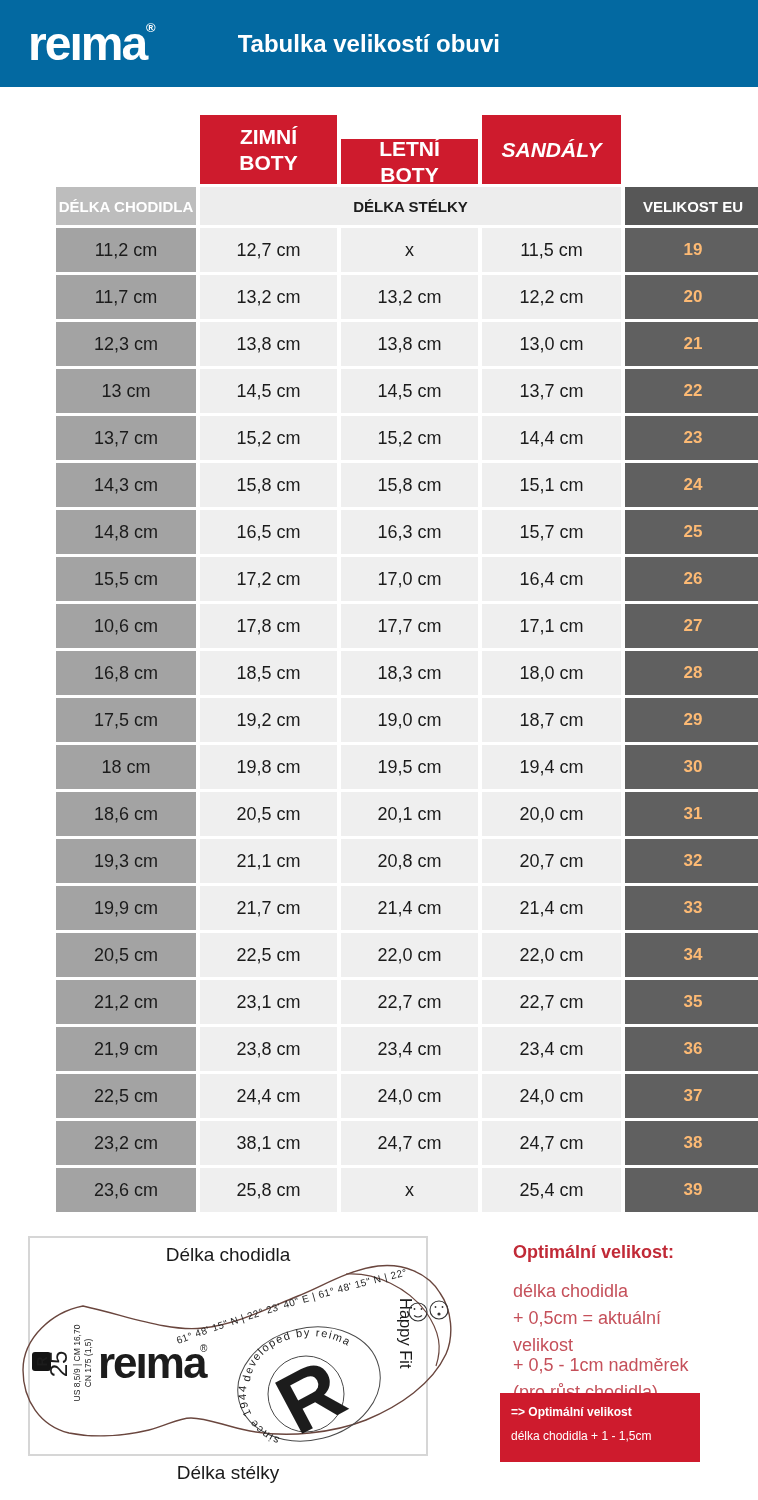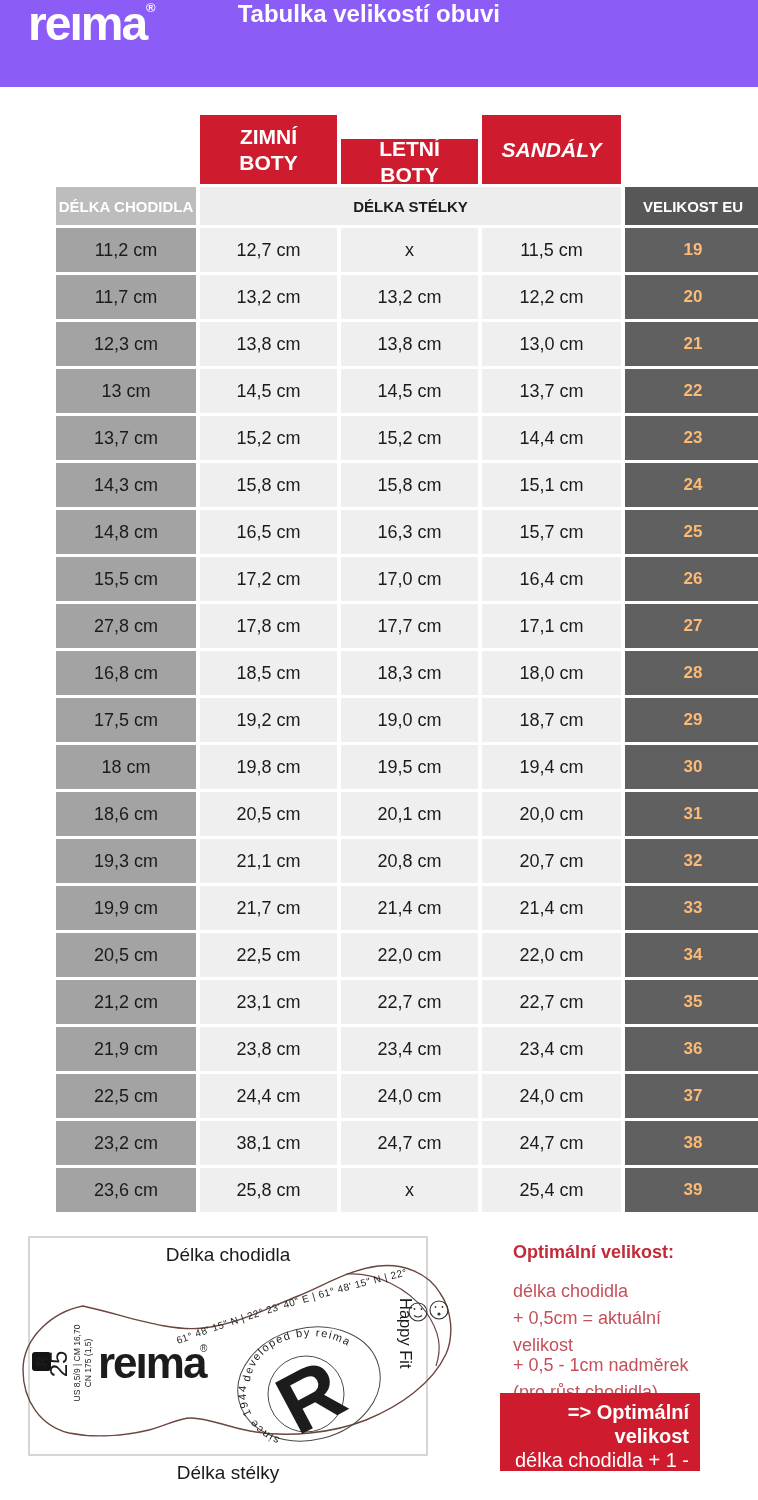--- a/index.html
+++ b/index.html
@@ -1,21 +1,21 @@
 <!DOCTYPE html>
 <html><head>
 <meta charset="utf-8">
 <style>
   * { margin:0; padding:0; box-sizing:border-box; }
   body { width:758px; height:1500px; position:relative; background:#ffffff;
          font-family:"Liberation Sans", sans-serif; overflow:hidden; }
 
   
   .header { position:absolute; left:0; top:0; width:758px; height:87px;
-            background:#8b5cf6; display:flex; }
+            background:#0369a1; display:flex; align-items:center; }
   .logo { margin-left:28px; color:#fff; font-weight:bold; font-size:48px;
           letter-spacing:-2px; line-height:1; }
   .logo sup { font-size:13px; letter-spacing:0; vertical-align:28px; }
   .page-title { margin-left:82px; color:#fff; font-weight:bold; font-size:24px; }
 
   
   .size-table { position:absolute; left:28px; top:115px; width:705px;padding-left:28px; }
   .tgrid { display:grid; grid-template-columns:140px 137px 137px 139px 136px;
            column-gap:4px; row-gap:3px; }
   .thead { grid-template-rows:69px 38px; margin-bottom:3px; }
@@ -47,23 +47,23 @@
   .insole-svg { position:absolute; left:28px; top:1248px; overflow:visible; }
   .insole-svg text { font-family:"Liberation Sans", sans-serif; fill:#1c1c1c; }
 
   
   .opt-heading { position:absolute; left:513px; top:1242px; width:230px;
                  color:#C12A37; font-weight:bold; font-size:18px; }
   .opt-para { position:absolute; left:513px; width:235px; color:#C5505A;
               font-size:18px; line-height:27px; white-space:pre-line; }
   .opt-para-1 { top:1278px; }
   .opt-para-2 { top:1352px; }
-  .opt-box { position:absolute; left:500px; top:1393px; width:200px; height:78px;
-             background:#CE1B2D; color:#fff; padding:7px 11px; font-size:20px;
-             line-height:24px;text-align:right; }
+  .opt-box { position:absolute; left:500px; top:1393px; width:200px; height:69px;
+             background:#CE1B2D; color:#fff; padding:7px 11px; font-size:12px;
+             line-height:24px; }
   .opt-box .b1 { font-weight:bold; }
 </style>
 </head>
 <body>
 
 <div class="header">
   <div class="logo"><span>reıma</span><sup>®</sup></div>
   <div class="page-title">Tabulka velikostí obuvi</div>
 </div>
 
@@ -112,21 +112,21 @@
       <div class="cell c-foot">14,8 cm</div>
       <div class="cell c-mid">16,5 cm</div>
       <div class="cell c-mid">16,3 cm</div>
       <div class="cell c-mid">15,7 cm</div>
       <div class="cell c-eu">25</div>
       <div class="cell c-foot">15,5 cm</div>
       <div class="cell c-mid">17,2 cm</div>
       <div class="cell c-mid">17,0 cm</div>
       <div class="cell c-mid">16,4 cm</div>
       <div class="cell c-eu">26</div>
-      <div class="cell c-foot">27,8 cm</div>
+      <div class="cell c-foot">10,6 cm</div>
       <div class="cell c-mid">17,8 cm</div>
       <div class="cell c-mid">17,7 cm</div>
       <div class="cell c-mid">17,1 cm</div>
       <div class="cell c-eu">27</div>
       <div class="cell c-foot">16,8 cm</div>
       <div class="cell c-mid">18,5 cm</div>
       <div class="cell c-mid">18,3 cm</div>
       <div class="cell c-mid">18,0 cm</div>
       <div class="cell c-eu">28</div>
       <div class="cell c-foot">17,5 cm</div>

